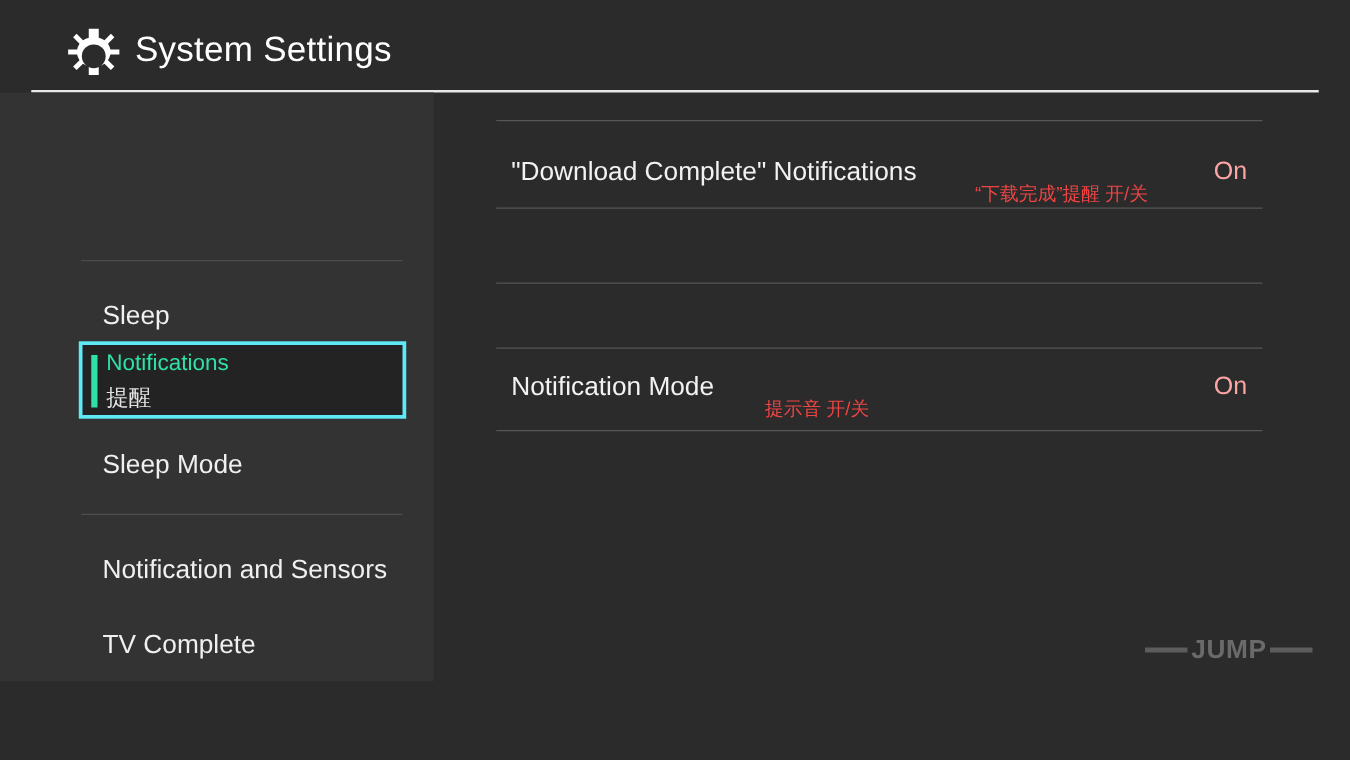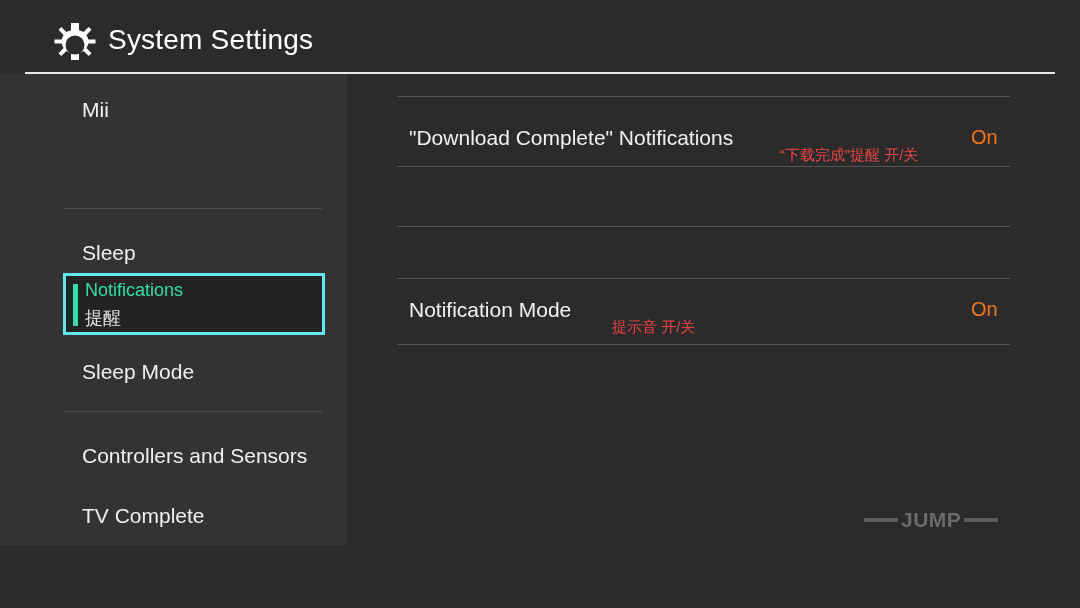--- a/index.html
+++ b/index.html
@@ -133,35 +133,35 @@
     position: absolute;
     top: 36px;
     font-size: 15px;
     color: #ef4444;
     white-space: nowrap;
   }
   .row-value {
     position: absolute;
     top: 16px;
     font-size: 20px;
-    color: #f97316;
+    color: #fca5a5;
     white-space: nowrap;
   }
 
   
   #footer {
     position: absolute;
     left: 0; top: 547px;
     width: 1080px; height: 61px;
   }
 
   
   #jump-mark {
     position: absolute;
-    left: 864px; top: 508px;
+    left: 916px; top: 508px;
     display: flex;
     align-items: center;
     gap: 3px;
   }
   .jump-line {
     width: 34px; height: 4px;
     background: #5d5d5d;
   }
   .jump-text {
     font-size: 21px;
@@ -181,23 +181,20 @@
         <path fill="#ffffff" d="M26 4 l4 0 0 7.2 a15 15 0 0 1 4.6 1.9 l5.1-5.1 2.8 2.8 -5.1 5.1 a15 15 0 0 1 1.9 4.6 l7.2 0 0 4 -7.2 0 a15 15 0 0 1 -1.9 4.6 l5.1 5.1 -2.8 2.8 -5.1-5.1 a15 15 0 0 1 -4.6 1.9 l0 7.2 -4 0 -4 0 0-7.2 a15 15 0 0 1 -4.6-1.9 l-5.1 5.1 -2.8-2.8 5.1-5.1 a15 15 0 0 1 -1.9-4.6 l-7.2 0 0-4 7.2 0 a15 15 0 0 1 1.9-4.6 l-5.1-5.1 2.8-2.8 5.1 5.1 a15 15 0 0 1 4.6-1.9 l0-7.2 4 0 z"></path>
         <circle cx="26" cy="26" r="9.5" fill="#2b2b2b"></circle>
       </svg>
     </span>
     <div id="app-title">System Settings</div>
     <div class="rule-top"></div>
   </div>
 
   <div id="sidebar">
 
-    <div class="nav-item" style="top:12px">
-      <span class="nav-label">Mii</span>
-    </div>
 
 
     <div class="nav-divider" style="top:134px"></div>
 
     <div class="nav-item" style="top:155px">
       <span class="nav-label">Sleep</span>
     </div>
 
     <div class="nav-item selected" style="top:199px">
       <span class="sel-bar"></span>
@@ -205,21 +202,21 @@
       <span class="sel-sub">提醒</span>
     </div>
 
     <div class="nav-item" style="top:274px">
       <span class="nav-label">Sleep Mode</span>
     </div>
 
     <div class="nav-divider" style="top:337px"></div>
 
     <div class="nav-item" style="top:358px">
-      <span class="nav-label">Controllers and Sensors</span>
+      <span class="nav-label">Notification and Sensors</span>
     </div>
 
     <div class="nav-item" style="top:418px">
       <span class="nav-label">TV Complete</span>
     </div>
   </div>
 
   <div id="main">
 
     <div class="row-sep" style="top:22px"></div>

